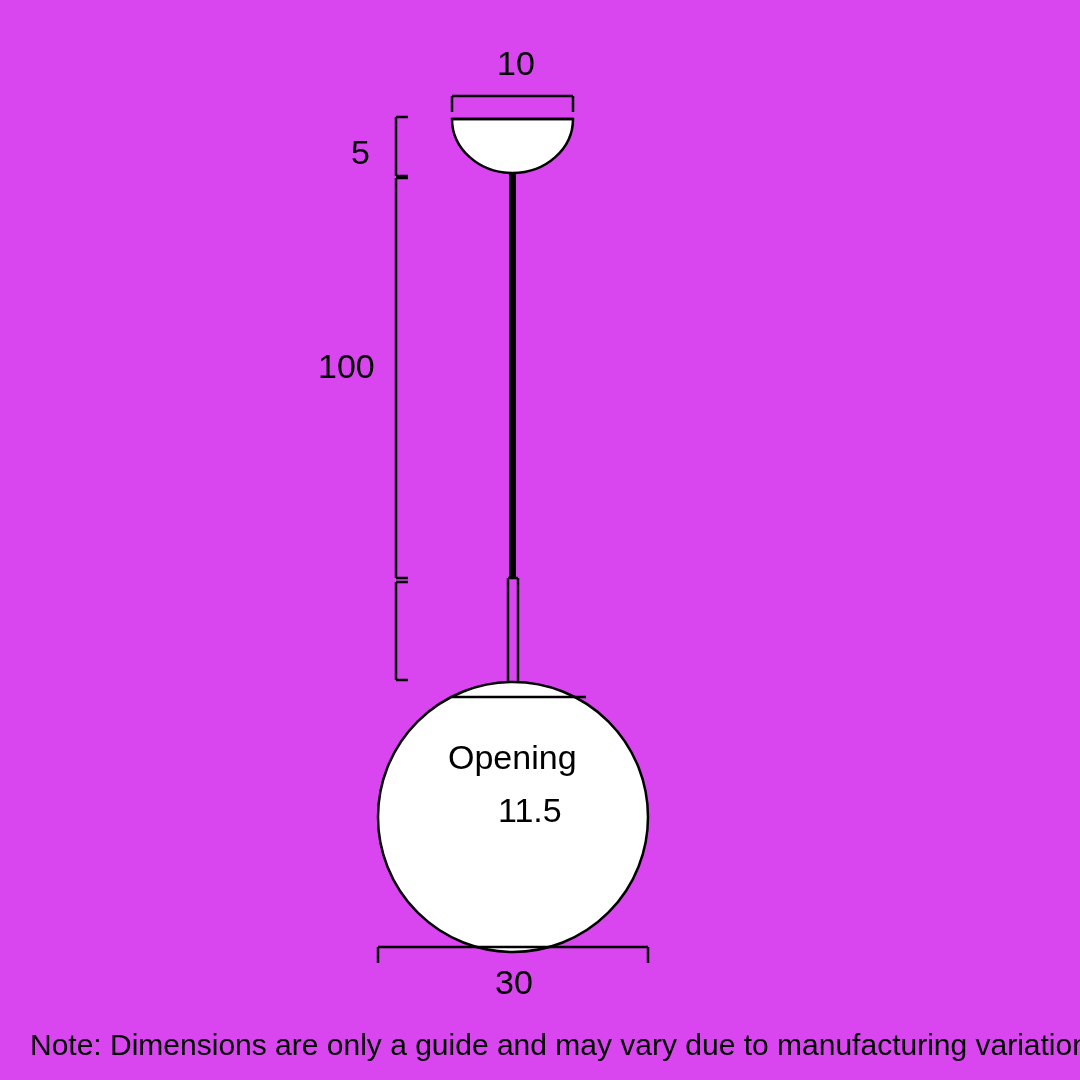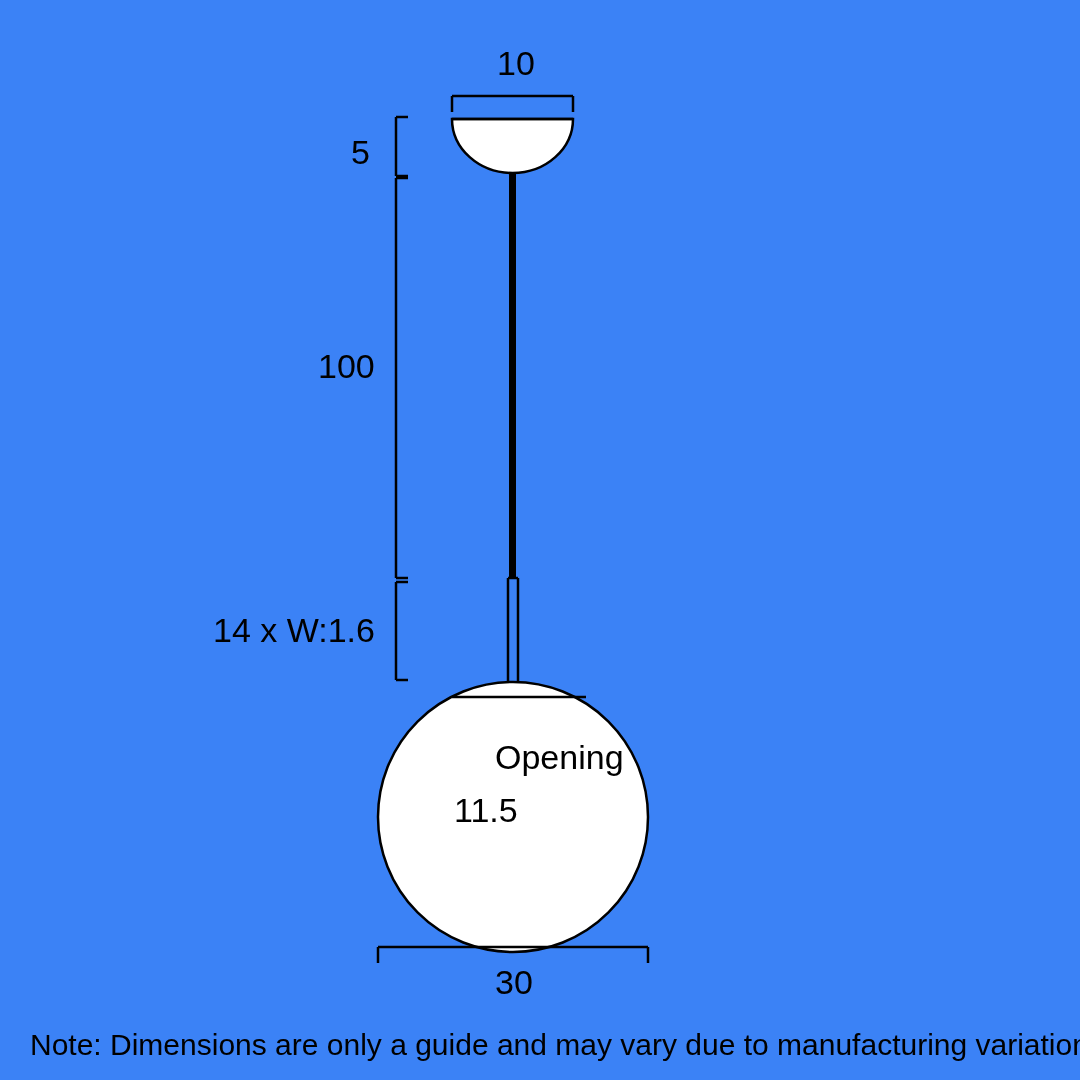--- a/index.html
+++ b/index.html
@@ -8,21 +8,21 @@
     background: #ffffff;
   }
   body {
     font-family: "Liberation Sans", sans-serif;
     color: #000000;
   }
   #page {
     position: relative;
     width: 1080px;
     height: 1080px;
-    background: #3b82f6;
+    background: #d946ef;
     overflow: hidden;
   }
   #drawing {
     position: absolute;
     left: 0;
     top: 0;
     width: 1080px;
     height: 1080px;
   }
   .dim-label {
@@ -40,22 +40,22 @@
     width: 1020px;
     font-family: "Liberation Sans", sans-serif;
     font-size: 30px;
     color: #000000;
     white-space: nowrap;
   }
   .lbl-top-width { left: 497px; top: 46px; }
   .lbl-canopy-height { left: 351px; top: 135px; }
   .lbl-drop { left: 318px; top: 349px; }
   .lbl-lamp { left: 213px; top: 613px; }
-  .lbl-opening-text { left: 448px; top: 740px; margin-left: 47px; }
-  .lbl-opening-value { left: 454px; top: 793px; }
+  .lbl-opening-text { left: 448px; top: 740px; }
+  .lbl-opening-value { left: 498px; top: 793px; }
   .lbl-bottom-width { left: 495px; top: 965px; text-align: center; }
 </style>
 </head>
 <body>
 
 <div id="page">
 
   <svg id="drawing" viewBox="0 0 1080 1080">
 
     <g>
@@ -105,20 +105,19 @@
     <g>
       <line x1="378" y1="947" x2="648" y2="947" stroke="#000" stroke-width="2.5"></line>
       <line x1="378" y1="947" x2="378" y2="963" stroke="#000" stroke-width="2.5"></line>
       <line x1="648" y1="947" x2="648" y2="963" stroke="#000" stroke-width="2.5"></line>
     </g>
   </svg>
 
   <div class="dim-label lbl-top-width">10</div>
   <div class="dim-label lbl-canopy-height">5</div>
   <div class="dim-label lbl-drop">100</div>
-  <div class="dim-label lbl-lamp">14 x W:1.6</div>
   <div class="dim-label lbl-opening-text">Opening</div>
   <div class="dim-label lbl-opening-value">11.5</div>
   <div class="dim-label lbl-bottom-width">30</div>
 
   <div class="note">Note: Dimensions are only a guide and may vary due to manufacturing variations.</div>
 
 </div>
 
 </body></html>

